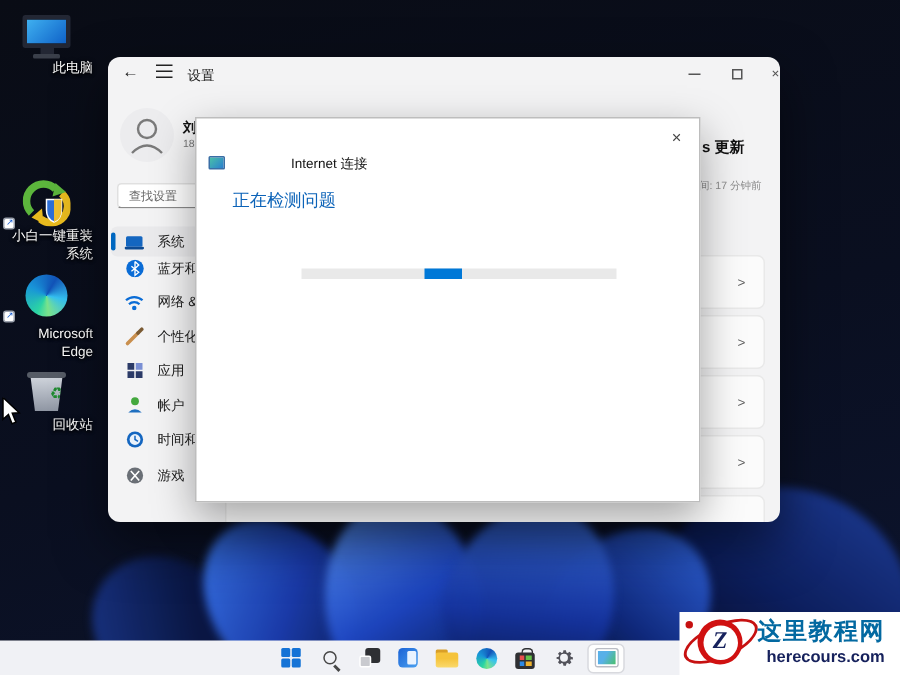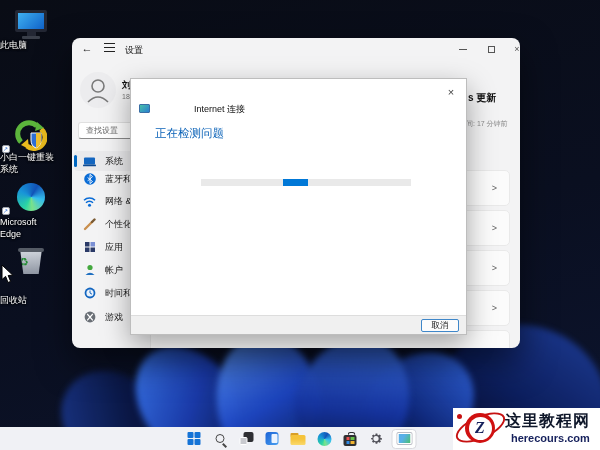--- a/index.html
+++ b/index.html
@@ -17,21 +17,21 @@
   .p3{left:298px;top:336px;width:112px;height:122px;transform:rotate(16deg);
       background:linear-gradient(170deg,#3f77ea,#15339e 60%,#081644);}
   .p4{left:372px;top:348px;width:100px;height:110px;transform:rotate(42deg);
       background:linear-gradient(180deg,#2c5cd0,#102a80 60%,#071238);}
   .p5{left:442px;top:326px;width:170px;height:135px;transform:rotate(26deg);
       background:linear-gradient(190deg,#1c3a92,#0d1f60 55%,#060d28);}
   .p6{left:60px;top:370px;width:90px;height:90px;transform:rotate(-60deg);
       background:linear-gradient(140deg,#1c3a92,#0a1745 70%);}
 
   
-  .dicon{position:absolute;left:0;width:62px;text-align:left;z-index:2;}
+  .dicon{position:absolute;left:0;width:62px;text-align:right;z-index:2;}
   .dlabel{color:#fff;font-size:9px;line-height:12px;text-shadow:0 1px 2px #000,0 0 3px #000;}
   .shortcut{position:absolute;left:2px;bottom:-2px;width:8px;height:8px;background:#fff;
             border:1px solid #9aa0ab;border-radius:2px;font-size:6px;line-height:6px;color:#1a5fd0;}
   .pc-screen{width:32px;height:22px;margin:0 auto;border:3px solid #232734;border-radius:2px;
              background:linear-gradient(135deg,#3fb0f0,#0f62c8);}
   .pc-stand{width:9px;height:4px;margin:0 auto;background:#232734;}
   .pc-base{width:18px;height:3px;margin:0 auto;background:#3a3f4a;border-radius:1px;}
   .wx-big{position:absolute;left:14px;top:0;width:24px;height:21px;border-radius:46%;
           background:radial-gradient(circle at 35% 30%,#43d963,#22a93a);}
   .wx-big:before{content:"";position:absolute;left:6px;top:7px;width:3px;height:3px;border-radius:50%;background:#fff;box-shadow:8px 0 0 #fff;}
@@ -127,21 +127,21 @@
   
   #watermark{left:453px;top:408px;width:147px;height:42px;background:#fff;z-index:20;}
   #wm-orbit{position:absolute;left:1px;top:8px;width:53px;height:23px;border:2.5px solid #c61111;
             border-radius:50%;transform:rotate(-24deg);}
   #wm-dot{position:absolute;left:4px;top:6px;width:5px;height:5px;background:#c61111;border-radius:50%;}
   #wm-circle{position:absolute;left:12px;top:5px;width:30px;height:30px;background:#d01111;border-radius:50%;}
   #wm-inner{position:absolute;left:15.5px;top:8.5px;width:23px;height:23px;background:#fff;border-radius:50%;
             display:flex;align-items:center;justify-content:center;
             font-family:"Liberation Serif","DejaVu Serif",serif;font-weight:bold;font-style:italic;
             font-size:16px;color:#16215c;}
-  #wm-title{position:absolute;left:52px;top:3px;font-size:16px;font-weight:bold;color:#0f172a;letter-spacing:1px;}
+  #wm-title{position:absolute;left:52px;top:3px;font-size:16px;font-weight:bold;color:#0369a1;letter-spacing:1px;}
   #wm-domain{position:absolute;left:58px;top:24px;font-size:11px;font-weight:bold;color:#16215c;}
 
   #cursor{left:1px;top:265px;z-index:30;}
 </style>
 </head>
 <body>
 
 <div id="stage">
 
   <div class="petal p6"></div>
@@ -186,21 +186,21 @@
     <div class="dlabel">Edge</div>
   </div>
 
   <div class="dicon" style="top:248px">
     <div>
       <div class="bin-rim"></div>
       <div class="bin-body">
           <span>♻</span>
         </div>
     </div>
-    <div class="dlabel" style="margin-top:20px">回收站</div>
+    <div class="dlabel" style="margin-top:3px">回收站</div>
   </div>
 
   <div id="settings" class="abs">
     <div class="abs tb-btn" style="left:4px;top:2px">
         <span class="back-arrow">←</span>
       </div>
     <div class="abs tb-btn" style="left:26px;top:2px">
       <span class="burger">
           <i></i>
           <i></i>
@@ -330,23 +330,20 @@
       <span>×</span>
     </div>
     <div class="abs" style="left:8px;top:25px">
       <span class="mini-screen" style="display:block"></span>
     </div>
     <div class="abs" id="dlg-title">Internet 连接</div>
     <div class="abs" id="dlg-status">正在检测问题</div>
     <div class="abs" id="prog-track">
       <div class="abs" id="prog-fill"></div>
     </div>
-    <div class="abs" id="dlg-footer">
-      <div id="cancel-btn">取消</div>
-    </div>
   </div>
 
   <div id="taskbar" class="abs">
     <div id="tb-icons">
       <div class="tbi">
           <span class="start-grid">
             <i></i>
             <i></i>
             <i></i>
             <i></i>

